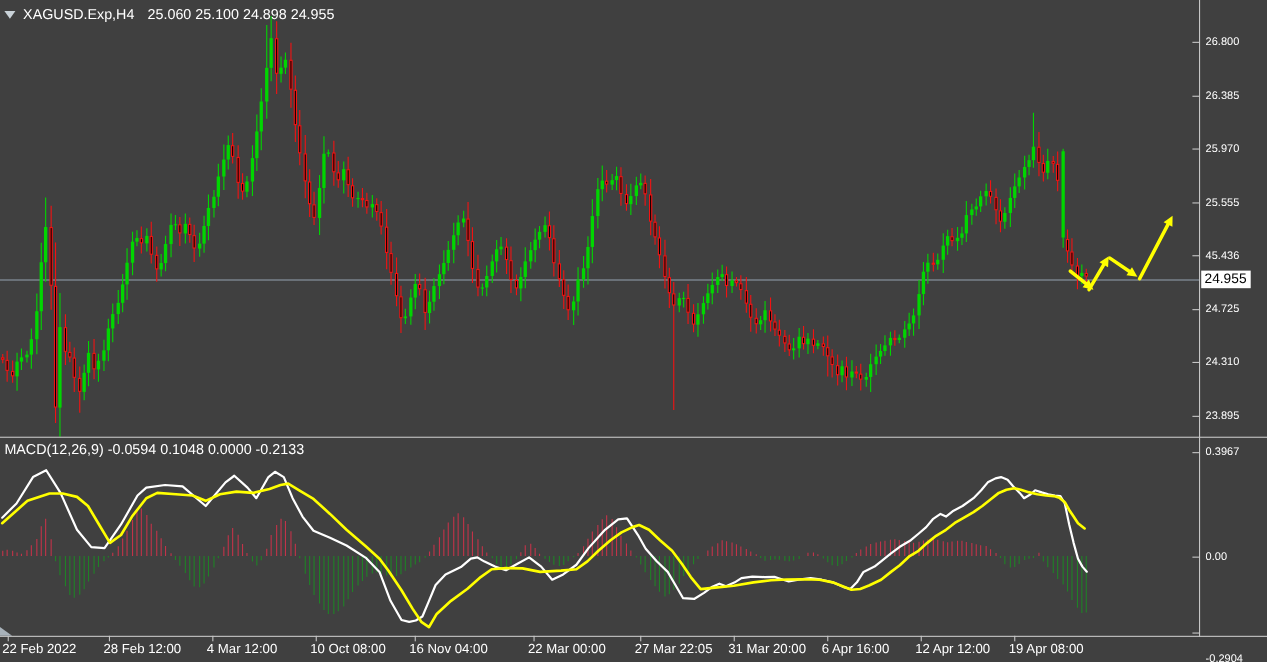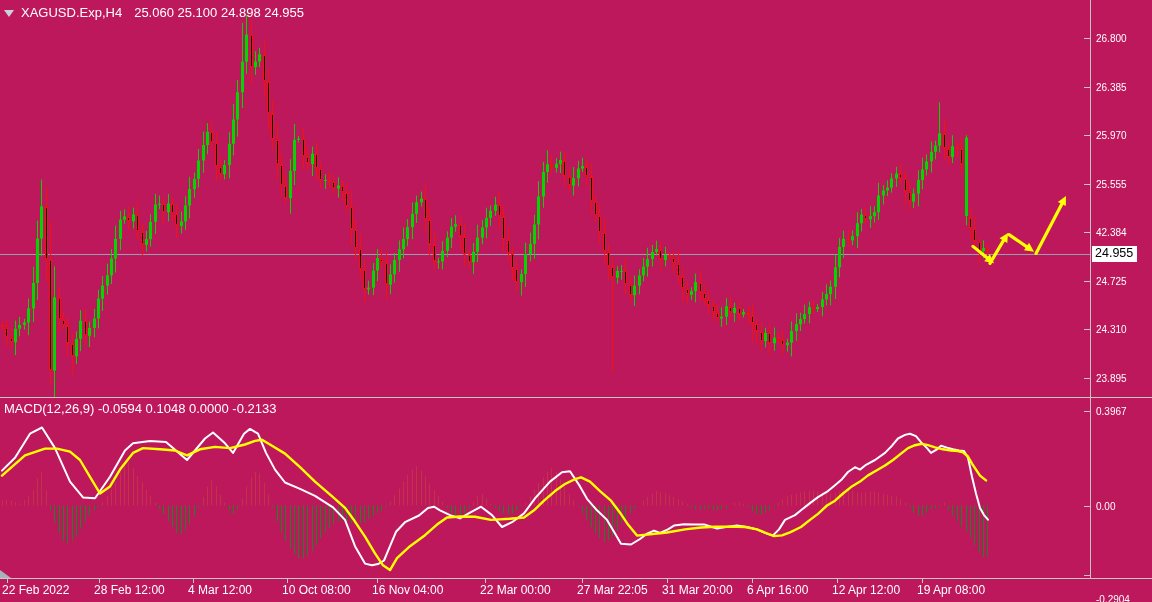--- a/index.html
+++ b/index.html
@@ -1,16 +1,16 @@
 <!DOCTYPE html>
 <html><head>
 <meta charset="utf-8">
 <style>
   html,body{margin:0;padding:0;background:#000;}
-  .chart-window{position:relative;width:1152px;height:602px;background:#be185d;overflow:hidden;
+  .chart-window{position:relative;width:1152px;height:602px;background:#404040;overflow:hidden;
     font-family:"Liberation Sans",sans-serif;-webkit-font-smoothing:none;}
   svg{position:absolute;left:0;display:block;}
   #price-svg{top:0;}
   #macd-svg{top:398px;}
   .title-bar{position:absolute;top:5px;left:4px;z-index:5;color:#fff;font-size:13px;white-space:pre;}
   .dd-tri{display:inline-block;width:0;height:0;border-left:5px solid transparent;
     border-right:5px solid transparent;border-top:7px solid #c9d2d8;margin-right:7px;vertical-align:middle;}
   .macd-label{position:absolute;top:401px;left:4px;z-index:5;color:#fff;font-size:13px;white-space:pre;}
   .axis-line{position:absolute;left:1090px;top:0;width:1px;height:579px;background:#c6c6c6;z-index:3;}
   .sep{position:absolute;left:0;width:1152px;height:1px;background:#c6c6c6;z-index:4;}
@@ -740,21 +740,21 @@
 
   <div id="price-axis">
       <div class="y-label" style="top: 31.0384px;">26.800</div>
       <div class="y-tick" style="top: 38px;"></div>
       <div class="y-label" style="top: 79.6105px;">26.385</div>
       <div class="y-tick" style="top: 87px;"></div>
       <div class="y-label" style="top: 128.183px;">25.970</div>
       <div class="y-tick" style="top: 135px;"></div>
       <div class="y-label" style="top: 176.755px;">25.555</div>
       <div class="y-tick" style="top: 184px;"></div>
-      <div class="y-label" style="top: 225.327px;">42.384</div>
+      <div class="y-label" style="top: 225.327px;">45.436</div>
       <div class="y-tick" style="top: 232px;"></div>
       <div class="y-label" style="top: 273.899px;">24.725</div>
       <div class="y-tick" style="top: 281px;"></div>
       <div class="y-label" style="top: 322.471px;">24.310</div>
       <div class="y-tick" style="top: 329px;"></div>
       <div class="y-label" style="top: 371.043px;">23.895</div>
       <div class="y-tick" style="top: 378px;"></div>
     </div>
   <div id="macd-axis">
       <div class="y-label" style="top: 403.596px;">0.3967</div>

